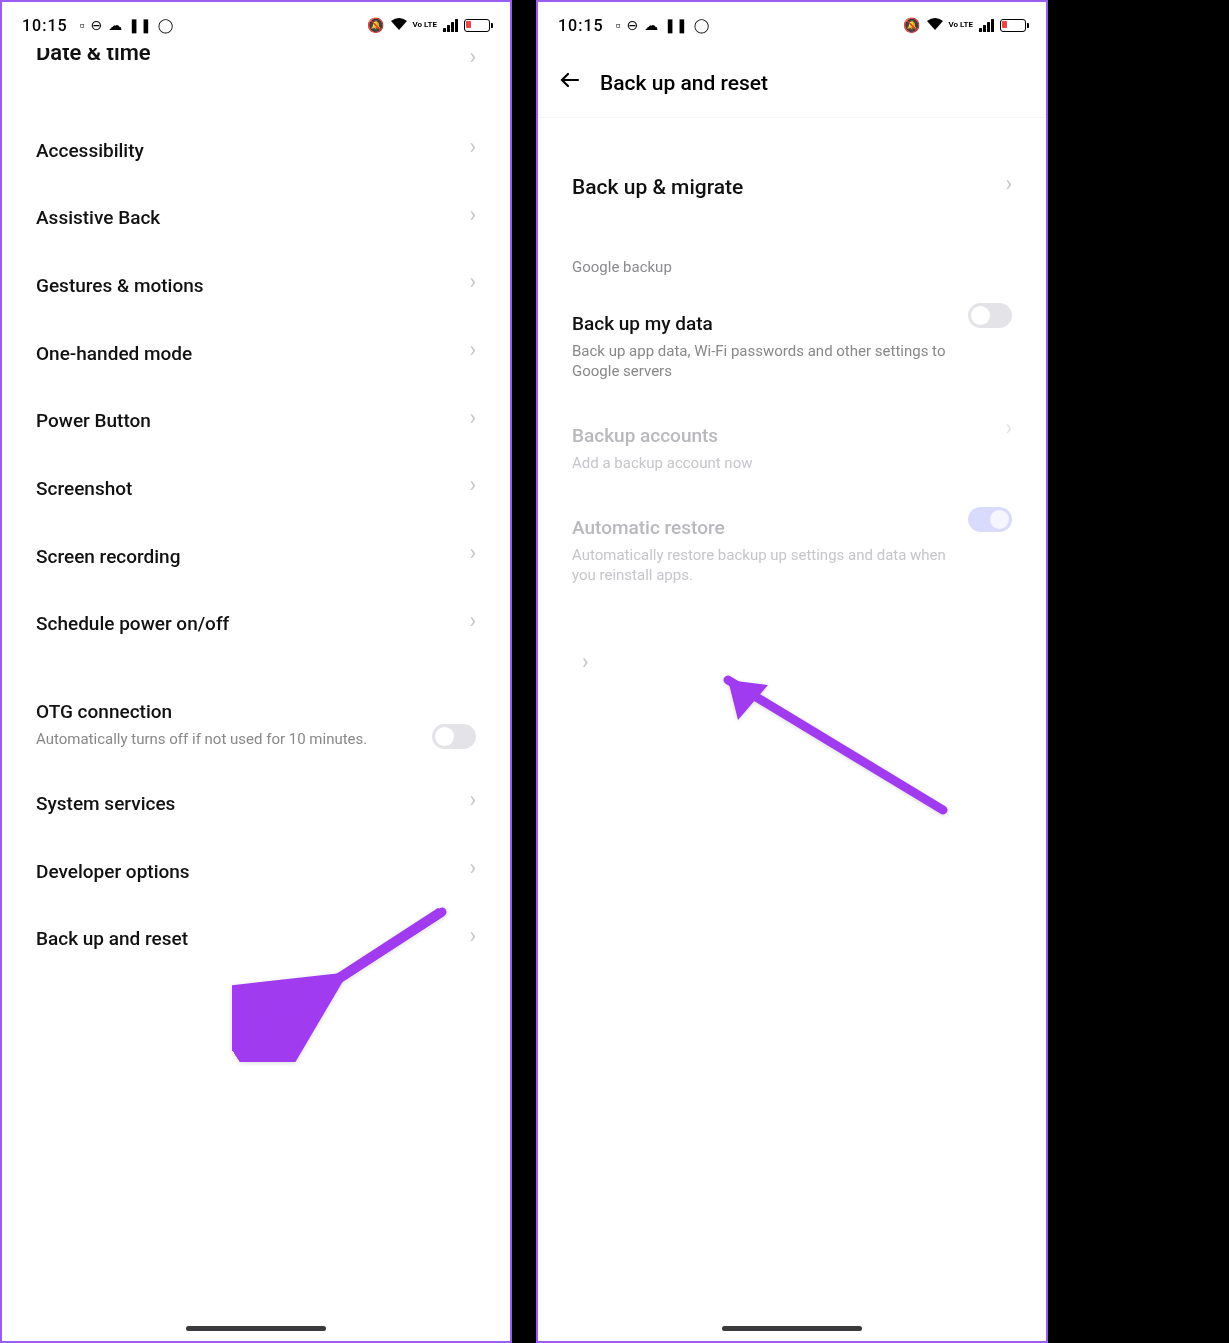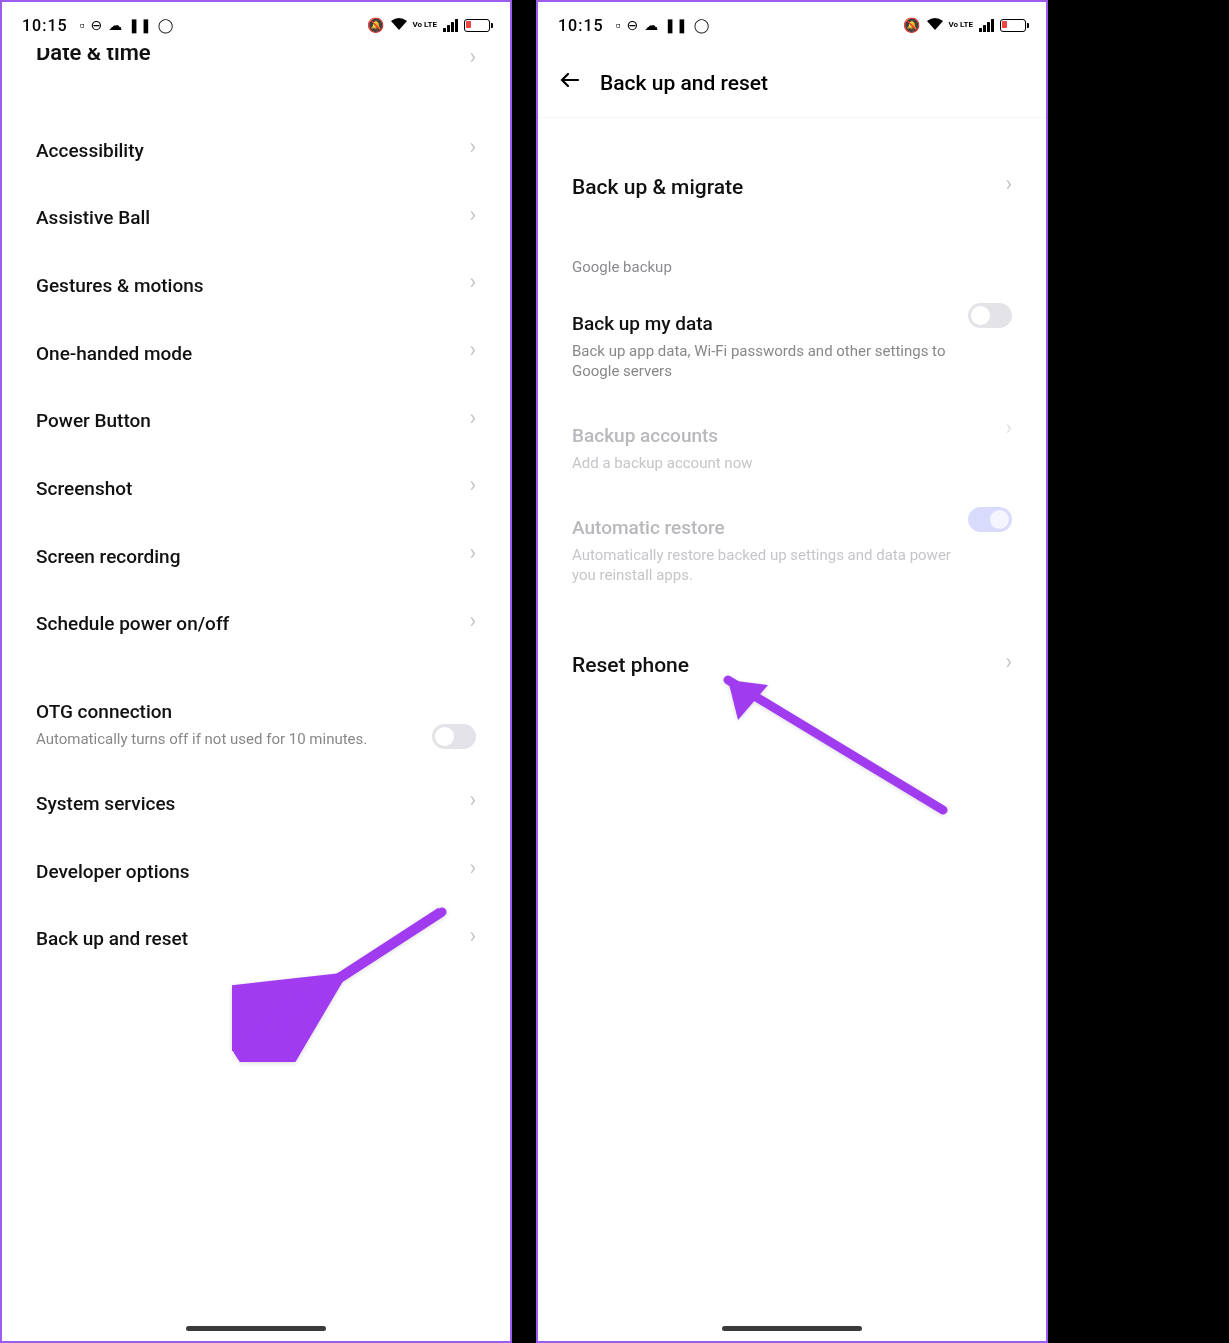--- a/index.html
+++ b/index.html
@@ -241,21 +241,21 @@
 
     <div class="card">
       <div class="row">
         <div class="row-text">
             <div class="row-title">Accessibility</div>
           </div>
         <span class="chevron">›</span>
       </div>
       <div class="row">
         <div class="row-text">
-            <div class="row-title">Assistive Ball</div>
+            <div class="row-title">Assistive Back</div>
           </div>
         <span class="chevron">›</span>
       </div>
       <div class="row">
         <div class="row-text">
             <div class="row-title">Gestures &amp; motions</div>
           </div>
         <span class="chevron">›</span>
       </div>
       <div class="row">
@@ -397,31 +397,28 @@
       <div class="row" style="align-items:flex-start">
         <div class="row-text">
           <div class="row-title dim">Backup accounts</div>
           <div class="row-sub dim">Add a backup account now</div>
         </div>
         <span class="chevron dim">›</span>
       </div>
       <div class="row" style="align-items:flex-start">
         <div class="row-text">
           <div class="row-title dim">Automatic restore</div>
-          <div class="row-sub dim">Automatically restore backed up settings and data power you reinstall apps.</div>
+          <div class="row-sub dim">Automatically restore backup up settings and data when you reinstall apps.</div>
         </div>
         <div class="toggle on-dim"></div>
       </div>
     </div>
 
     <div class="card">
       <div class="row" style="min-height:78px">
-        <div class="row-text">
-            <div class="row-title" style="font-size:21px">Reset phone</div>
-          </div>
         <span class="chevron">›</span>
       </div>
     </div>
   </div>
 
   <div class="arrow-annotation" style="left:160px; top:648px;">
     <svg class="arrow-svg" width="260" height="180" viewBox="0 0 260 180">
       <path d="M245 160 L30 30" stroke="#a03bf0" stroke-width="9" stroke-linecap="round"></path>
       <path d="M30 30 L70 35 L40 70 Z" fill="#a03bf0"></path>
     </svg>

